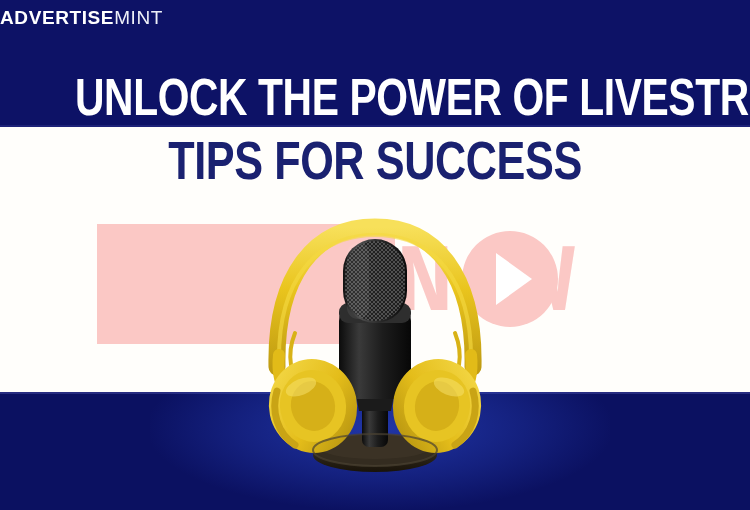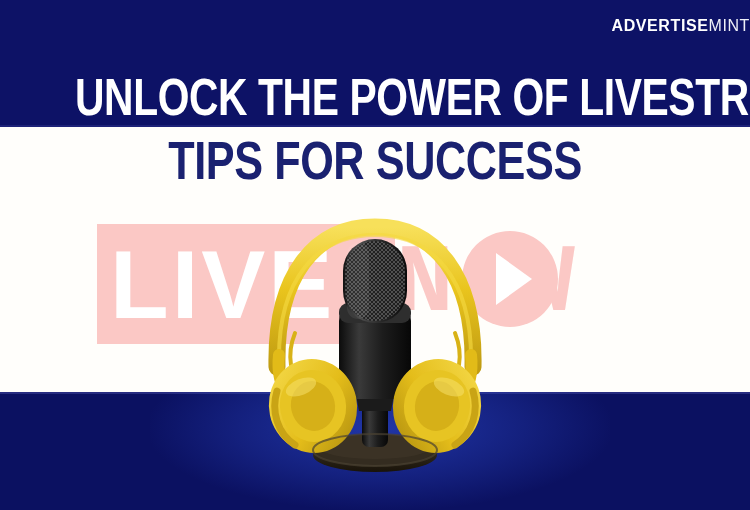--- a/index.html
+++ b/index.html
@@ -68,25 +68,25 @@
     left:150px; top:392px;
     width:460px; height:118px;
     background: radial-gradient(ellipse at 50% 30%, rgba(40,66,190,.75) 0%, rgba(40,66,190,.30) 45%, rgba(40,66,190,0) 72%);
     z-index:2;
     pointer-events:none;
   }
 
   
   .logo {
     position: absolute;
-    left: 0; top: 18px;
-    width: 750px;
-    text-align: right;
+    left: 0; top: 8px;
+    width: 750px;
+    text-align: left;
     z-index: 5;
-    font-size: 16px;
+    font-size: 19px;
     letter-spacing: .6px;
     line-height: 1;
     color: #ffffff;
     white-space: nowrap;
   }
   .logo .lg-bold { font-weight: 700; }
   .logo .lg-light { font-weight: 300; color: #eef0f8; }
 
   
   .headline-1, .headline-2 {
@@ -188,21 +188,20 @@
   <div class="footer-glow"></div>
 
   <div class="logo">
     <span class="lg-bold">ADVERTISE</span><span class="lg-light">MINT</span>
   </div>
 
   <div class="headline-1">UNLOCK THE POWER OF LIVESTREAMING:</div>
   <div class="headline-2">TIPS FOR SUCCESS</div>
 
   <div class="live-band"></div>
-  <div class="live-word">LIVE</div>
   <div class="now-word"><span>N</span><span class="gap-o">O</span><span>W</span></div>
   <div class="play-circle"></div>
   <div class="play-tri"></div>
 
   <div class="gear">
     <svg viewBox="0 0 240 270" xmlns="http://www.w3.org/2000/svg">
       <defs>
         <linearGradient id="yBand" x1="0" y1="0" x2="0" y2="1">
           <stop offset="0%" stop-color="#f7e05a"></stop>
           <stop offset="45%" stop-color="#e9c41d"></stop>

